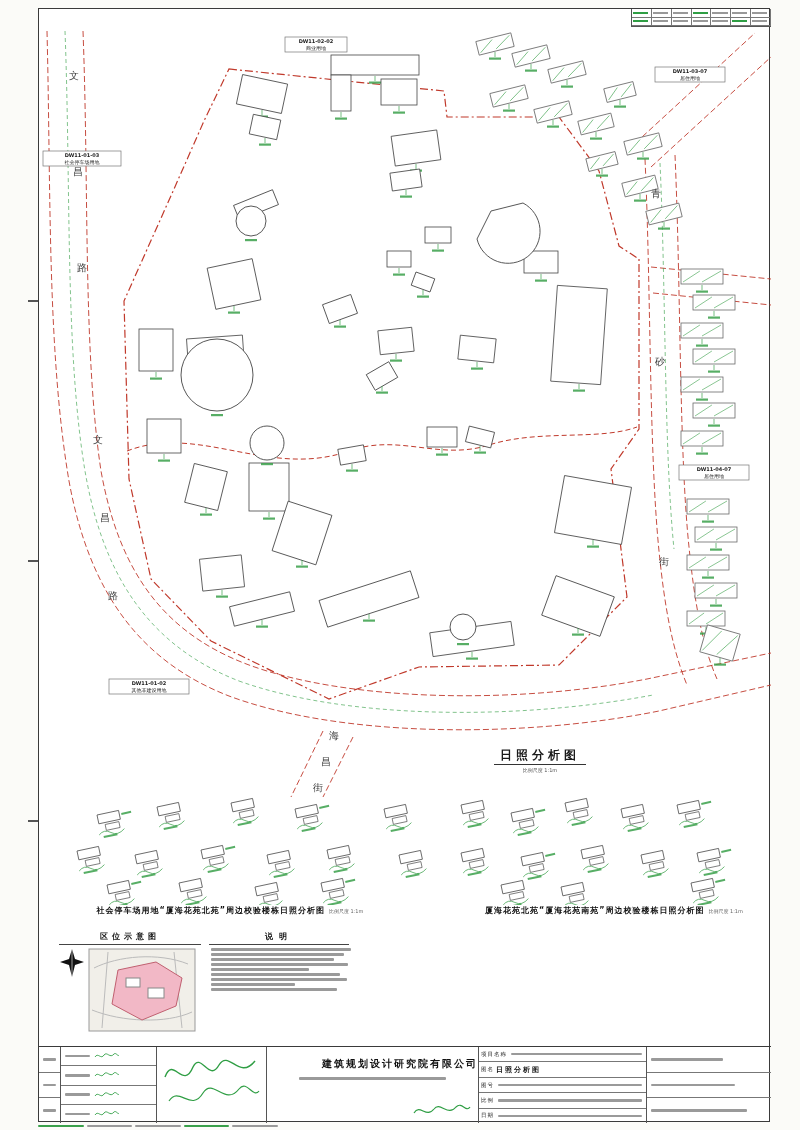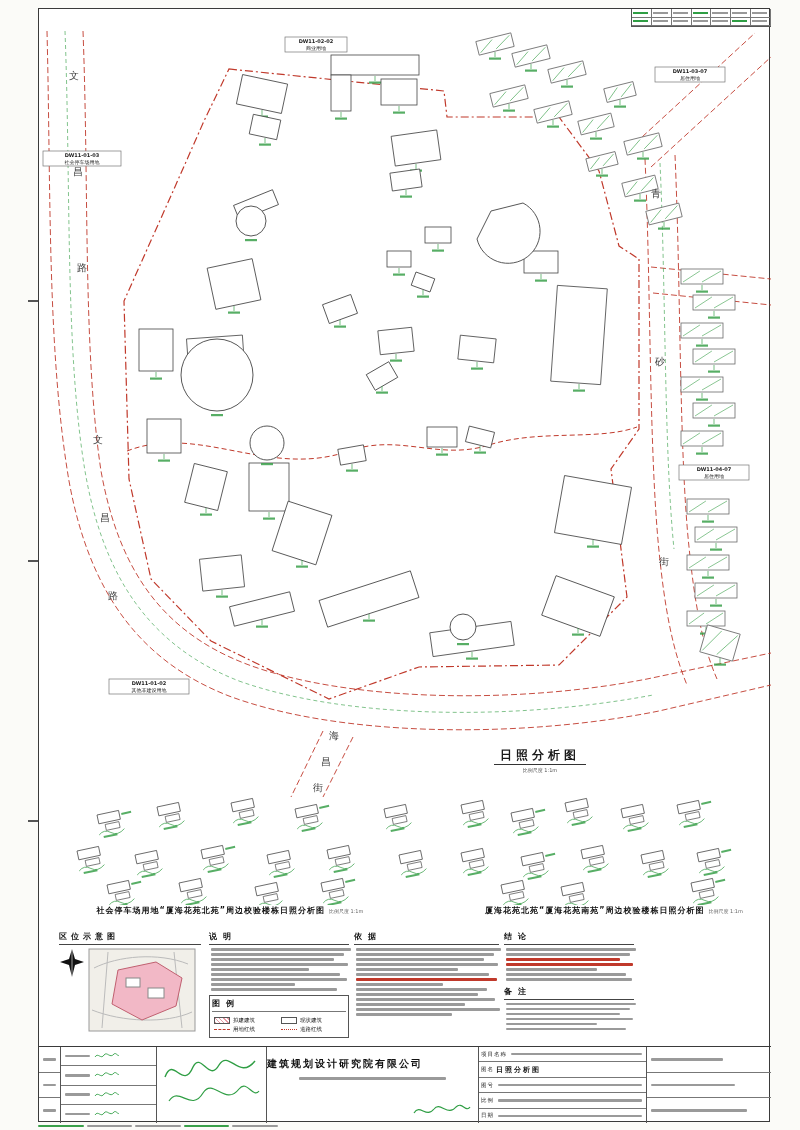--- a/index.html
+++ b/index.html
@@ -9,42 +9,42 @@
   .fold-tick{position:absolute;left:28px;width:10px;height:2px;background:#555}
   .plan-wrap{position:absolute;left:0;top:22px;width:732px;height:766px}
   .plan-title{position:absolute;left:455px;top:716px;text-align:center}
   .plan-title .t{font-size:12px;font-weight:bold;letter-spacing:4px;border-bottom:1.5px solid #333;padding:0 6px;color:#1a1a1a}
   .plan-title .s{font-size:5px;color:#555;margin-top:2px}
   .strip{position:absolute;left:0;top:788px;width:732px;height:132px}
   .caption{position:absolute;font-size:8px;font-weight:bold;letter-spacing:1px;color:#111;text-align:center}
   .caption .sub{font-size:5px;font-weight:normal;color:#666;letter-spacing:0}
   .panels{position:absolute;left:0;top:922px;width:732px;height:113px;font-size:6px}
   .panel{position:absolute;top:0}
-  .panel-h{font-size:8px;font-weight:bold;letter-spacing:6px;text-align:left;border-bottom:1px solid #444;padding-bottom:2px;margin-bottom:3px;color:#111}
+  .panel-h{font-size:8px;font-weight:bold;letter-spacing:6px;text-align:center;border-bottom:1px solid #444;padding-bottom:2px;margin-bottom:3px;color:#111}
   .panel-h.small{letter-spacing:4px}
   .tline{height:2.5px;background:#9a9a9a;margin:2.5px 2px;border-radius:1px}
   .tline.red{background:#c0392b}
   .tline.green{background:#3aa04a}
   .legend-box{border:1px solid #555;margin-top:4px;padding:2px}
   .legend-grid{display:grid;grid-template-columns:1fr 1fr;gap:2px 4px;padding:2px}
   .legend-item{display:flex;align-items:center;gap:3px}
   .legend-item .lbl{font-size:5.5px;color:#222;white-space:nowrap}
   .sw{width:16px;height:7px;border:1px solid #555;background:#fff;flex:none}
   .sw.hatch{background:repeating-linear-gradient(45deg,#e89aa4,#e89aa4 1px,transparent 1px,transparent 3px)}
   .sw.line{height:0;border:none;border-top:1.5px dashed #c0392b}
   .sw.line2{height:0;border:none;border-top:1.5px dotted #c0392b}
   .loc-body{display:flex;gap:3px;align-items:flex-start}
   .titleblock{position:absolute;left:0;top:1037px;width:732px;height:77px;border-top:1.5px solid #3a3a3a;display:flex;font-size:5.5px}
   .tb-cell{border-right:1px solid #555;height:100%;position:relative}
   .tb-rows{display:flex;flex-direction:column;height:100%}
   .tb-row{flex:1;border-bottom:1px solid #777;display:flex;align-items:center;padding:0 2px;gap:2px}
   .tb-row:last-child{border-bottom:none}
   .tb-label{font-size:5.5px;color:#222;white-space:nowrap;letter-spacing:1px}
   .tb-val{font-size:7px;font-weight:bold;letter-spacing:2px;color:#111}
-  .company{font-size:10px;font-weight:bold;letter-spacing:2px;color:#111;text-align:left;margin-top:10px}
+  .company{font-size:10px;font-weight:bold;letter-spacing:2px;color:#111;text-align:right;margin-top:10px}
   .revtable{position:absolute;left:592px;top:0;width:140px;height:18px;border-left:1px solid #555;border-bottom:1px solid #555;display:grid;grid-template-columns:repeat(7,1fr);grid-template-rows:1fr 1fr}
   .revtable>div{border-right:1px solid #777;border-bottom:1px solid #777;display:flex;align-items:center;padding:0 1px}
   .rbar{height:2px;width:90%;background:#999}
   .rbar.green{background:#2f9e44}
   .bottom-strip{position:absolute;left:38px;top:1123px;width:240px;height:6px;display:flex;gap:3px;align-items:center}
   .bottom-strip .tline{flex:1;margin:0}
   svg text{font-family:"DejaVu Sans",sans-serif}
 </style>
 </head>
 <body>
@@ -717,84 +717,23 @@
           <div class="tline" style="width: 100%;"></div>
           <div class="tline" style="width: 95%;"></div>
           <div class="tline" style="width: 88%;"></div>
           <div class="tline" style="width: 98%;"></div>
           <div class="tline" style="width: 70%;"></div>
           <div class="tline" style="width: 92%;"></div>
           <div class="tline" style="width: 97%;"></div>
           <div class="tline" style="width: 60%;"></div>
           <div class="tline" style="width: 90%;"></div>
         </div>
-      <div class="legend-box">
-        <div class="panel-h" style="border-bottom:1px solid #777">图例</div>
-        <div class="legend-grid">
-          <div class="legend-item">
-              <span class="sw hatch"></span>
-              <span class="lbl">拟建建筑</span>
-            </div>
-          <div class="legend-item">
-              <span class="sw"></span>
-              <span class="lbl">现状建筑</span>
-            </div>
-          <div class="legend-item">
-              <span class="sw line"></span>
-              <span class="lbl">用地红线</span>
-            </div>
-          <div class="legend-item">
-              <span class="sw line2"></span>
-              <span class="lbl">道路红线</span>
-            </div>
-        </div>
-      </div>
-    </div>
-
-    <div class="panel" style="left:315px;width:145px">
-      <div class="panel-h">依据</div>
-      <div id="basis-lines">
-          <div class="tline" style="width: 100%;"></div>
-          <div class="tline" style="width: 95%;"></div>
-          <div class="tline" style="width: 88%;"></div>
-          <div class="tline" style="width: 98%;"></div>
-          <div class="tline" style="width: 70%;"></div>
-          <div class="tline" style="width: 92%;"></div>
-          <div class="tline red" style="width: 97%;"></div>
-          <div class="tline" style="width: 60%;"></div>
-          <div class="tline" style="width: 90%;"></div>
-          <div class="tline" style="width: 84%;"></div>
-          <div class="tline" style="width: 96%;"></div>
-          <div class="tline" style="width: 75%;"></div>
-          <div class="tline" style="width: 99%;"></div>
-          <div class="tline" style="width: 66%;"></div>
-        </div>
-    </div>
-
-    <div class="panel" style="left:465px;width:130px">
-      <div class="panel-h">结论</div>
-      <div id="conclusion-lines">
-          <div class="tline" style="width: 100%;"></div>
-          <div class="tline" style="width: 95%;"></div>
-          <div class="tline red" style="width: 88%;"></div>
-          <div class="tline red" style="width: 98%;"></div>
-          <div class="tline" style="width: 70%;"></div>
-          <div class="tline" style="width: 92%;"></div>
-          <div class="tline" style="width: 97%;"></div>
-        </div>
-      <div class="panel-h" style="margin-top:5px">备注</div>
-      <div id="remark-lines">
-          <div class="tline" style="width: 100%;"></div>
-          <div class="tline" style="width: 95%;"></div>
-          <div class="tline" style="width: 88%;"></div>
-          <div class="tline" style="width: 98%;"></div>
-          <div class="tline" style="width: 70%;"></div>
-          <div class="tline" style="width: 92%;"></div>
-        </div>
-    </div>
+    </div>
+
+
 
   </div>
 
   <div class="titleblock">
     <div class="tb-cell" style="width:22px">
       <div class="tb-rows">
         <div class="tb-row">
             <span class="tline" style="width:90%"></span>
           </div>
         <div class="tb-row">

